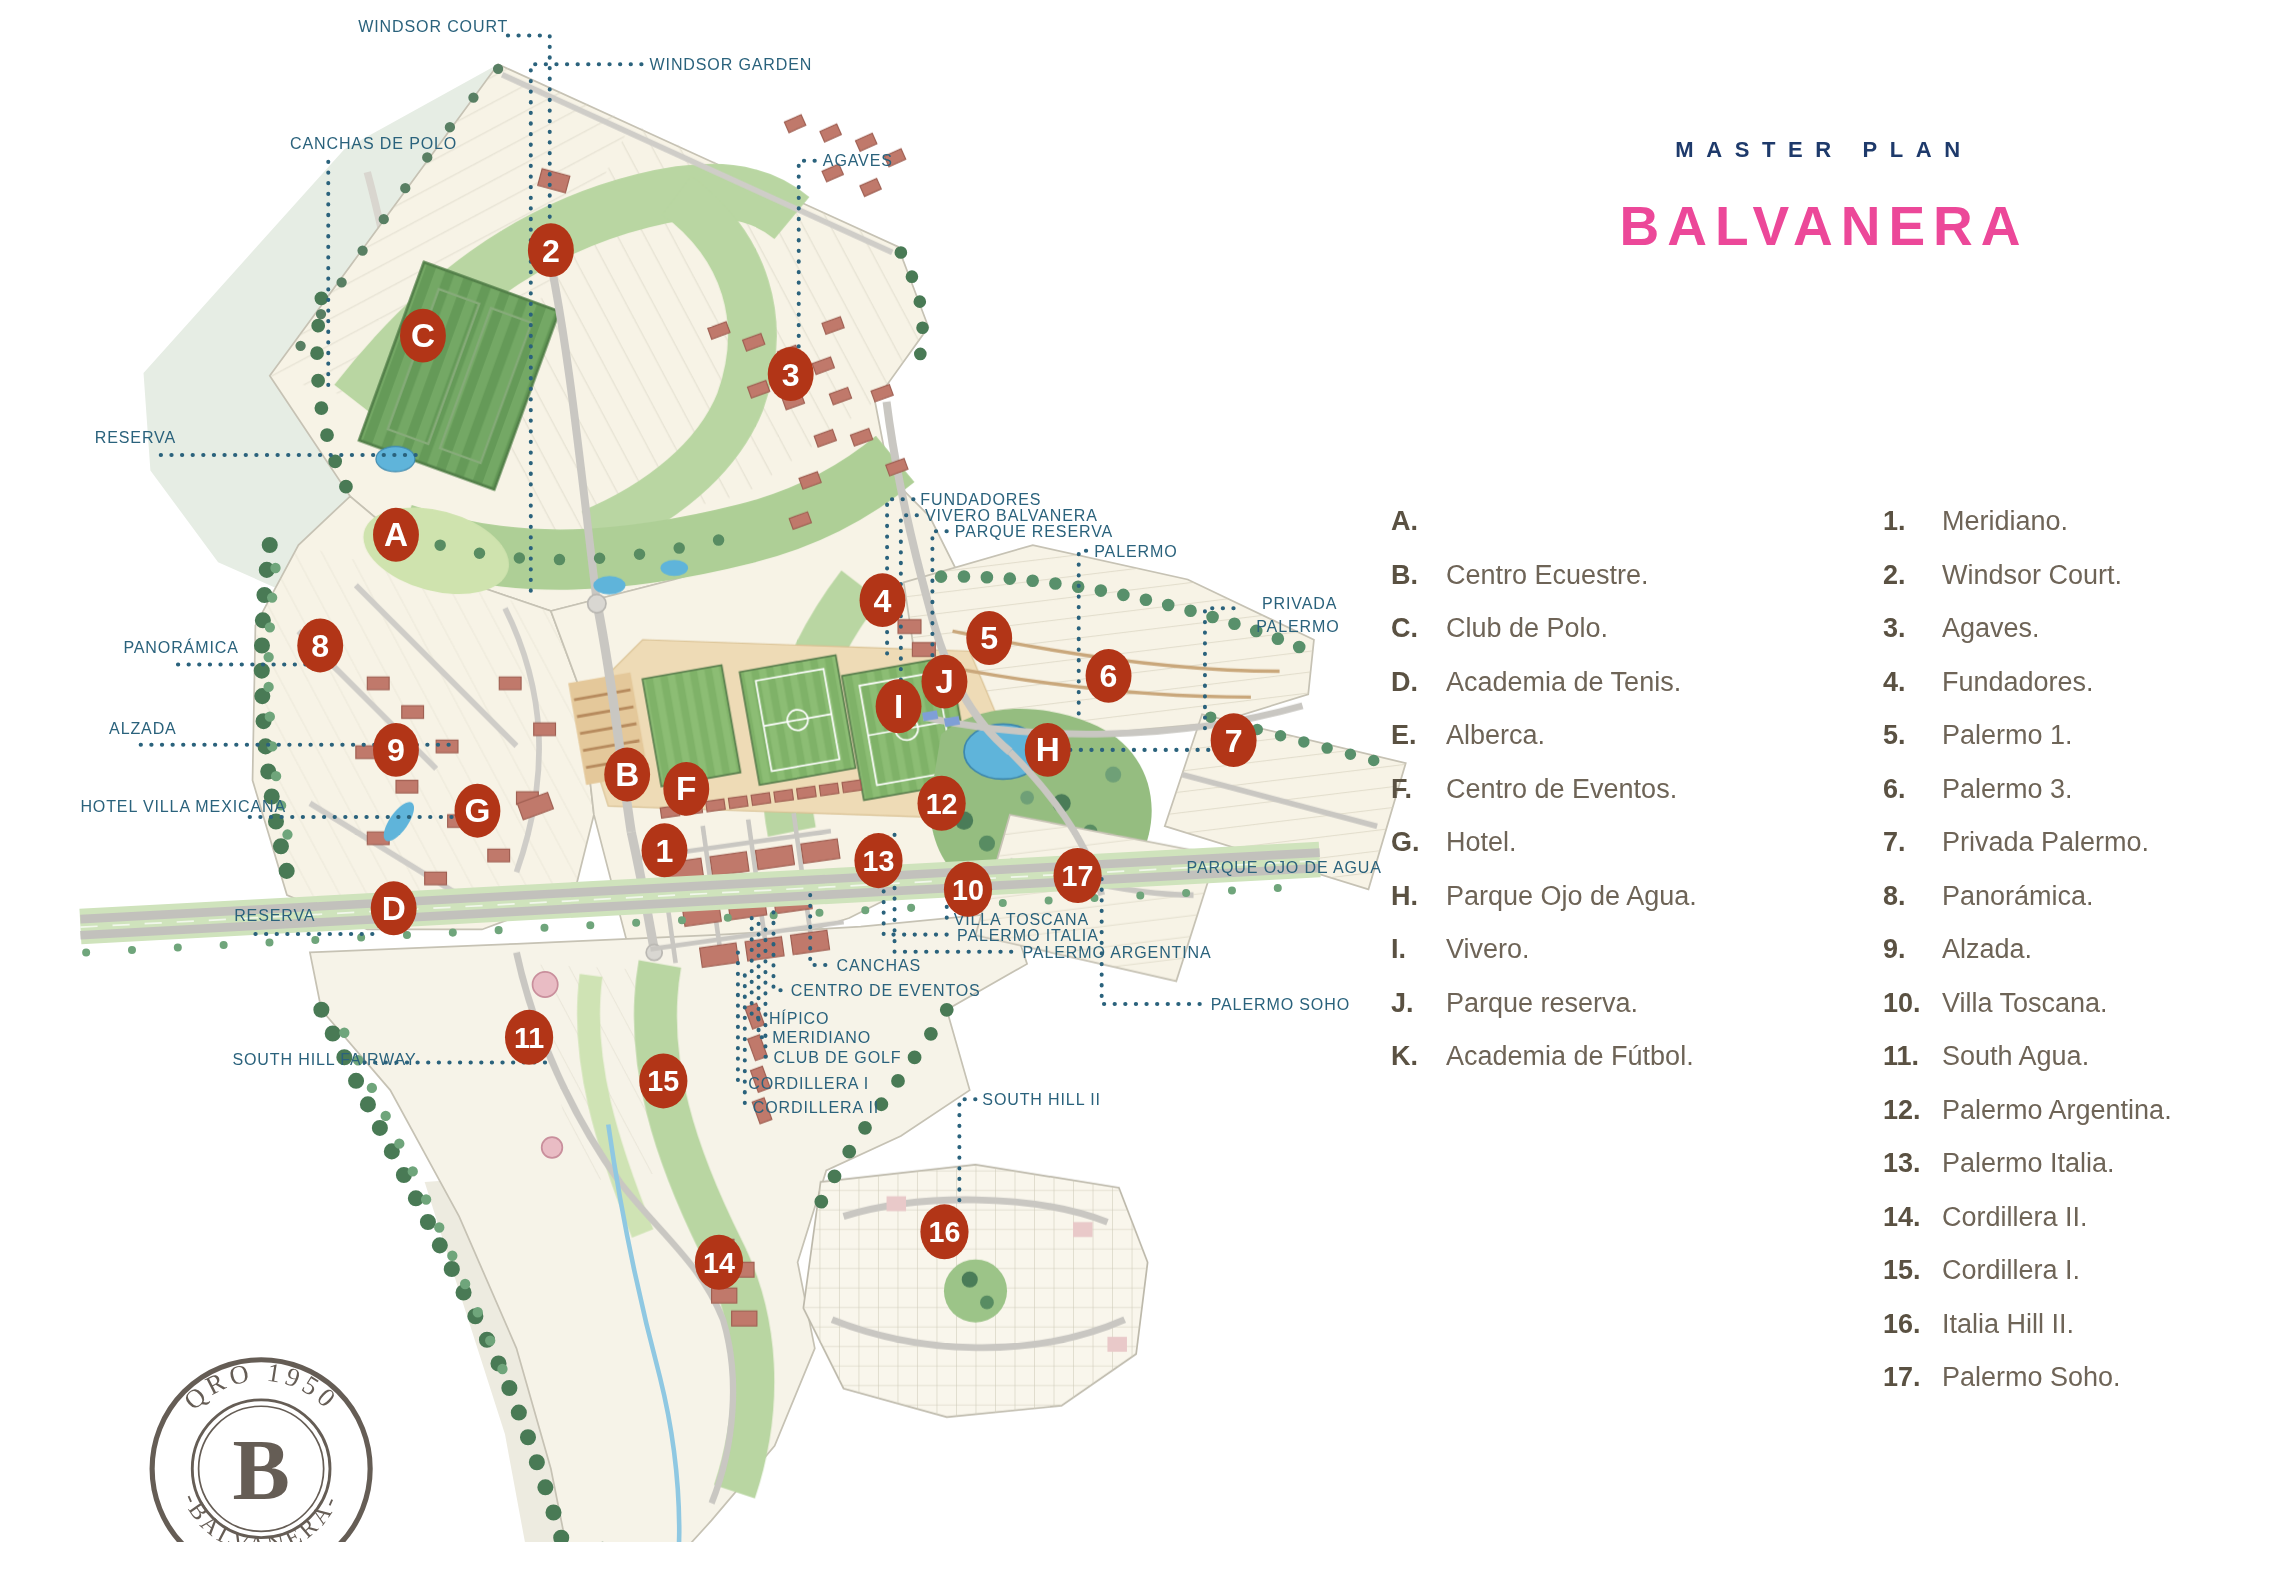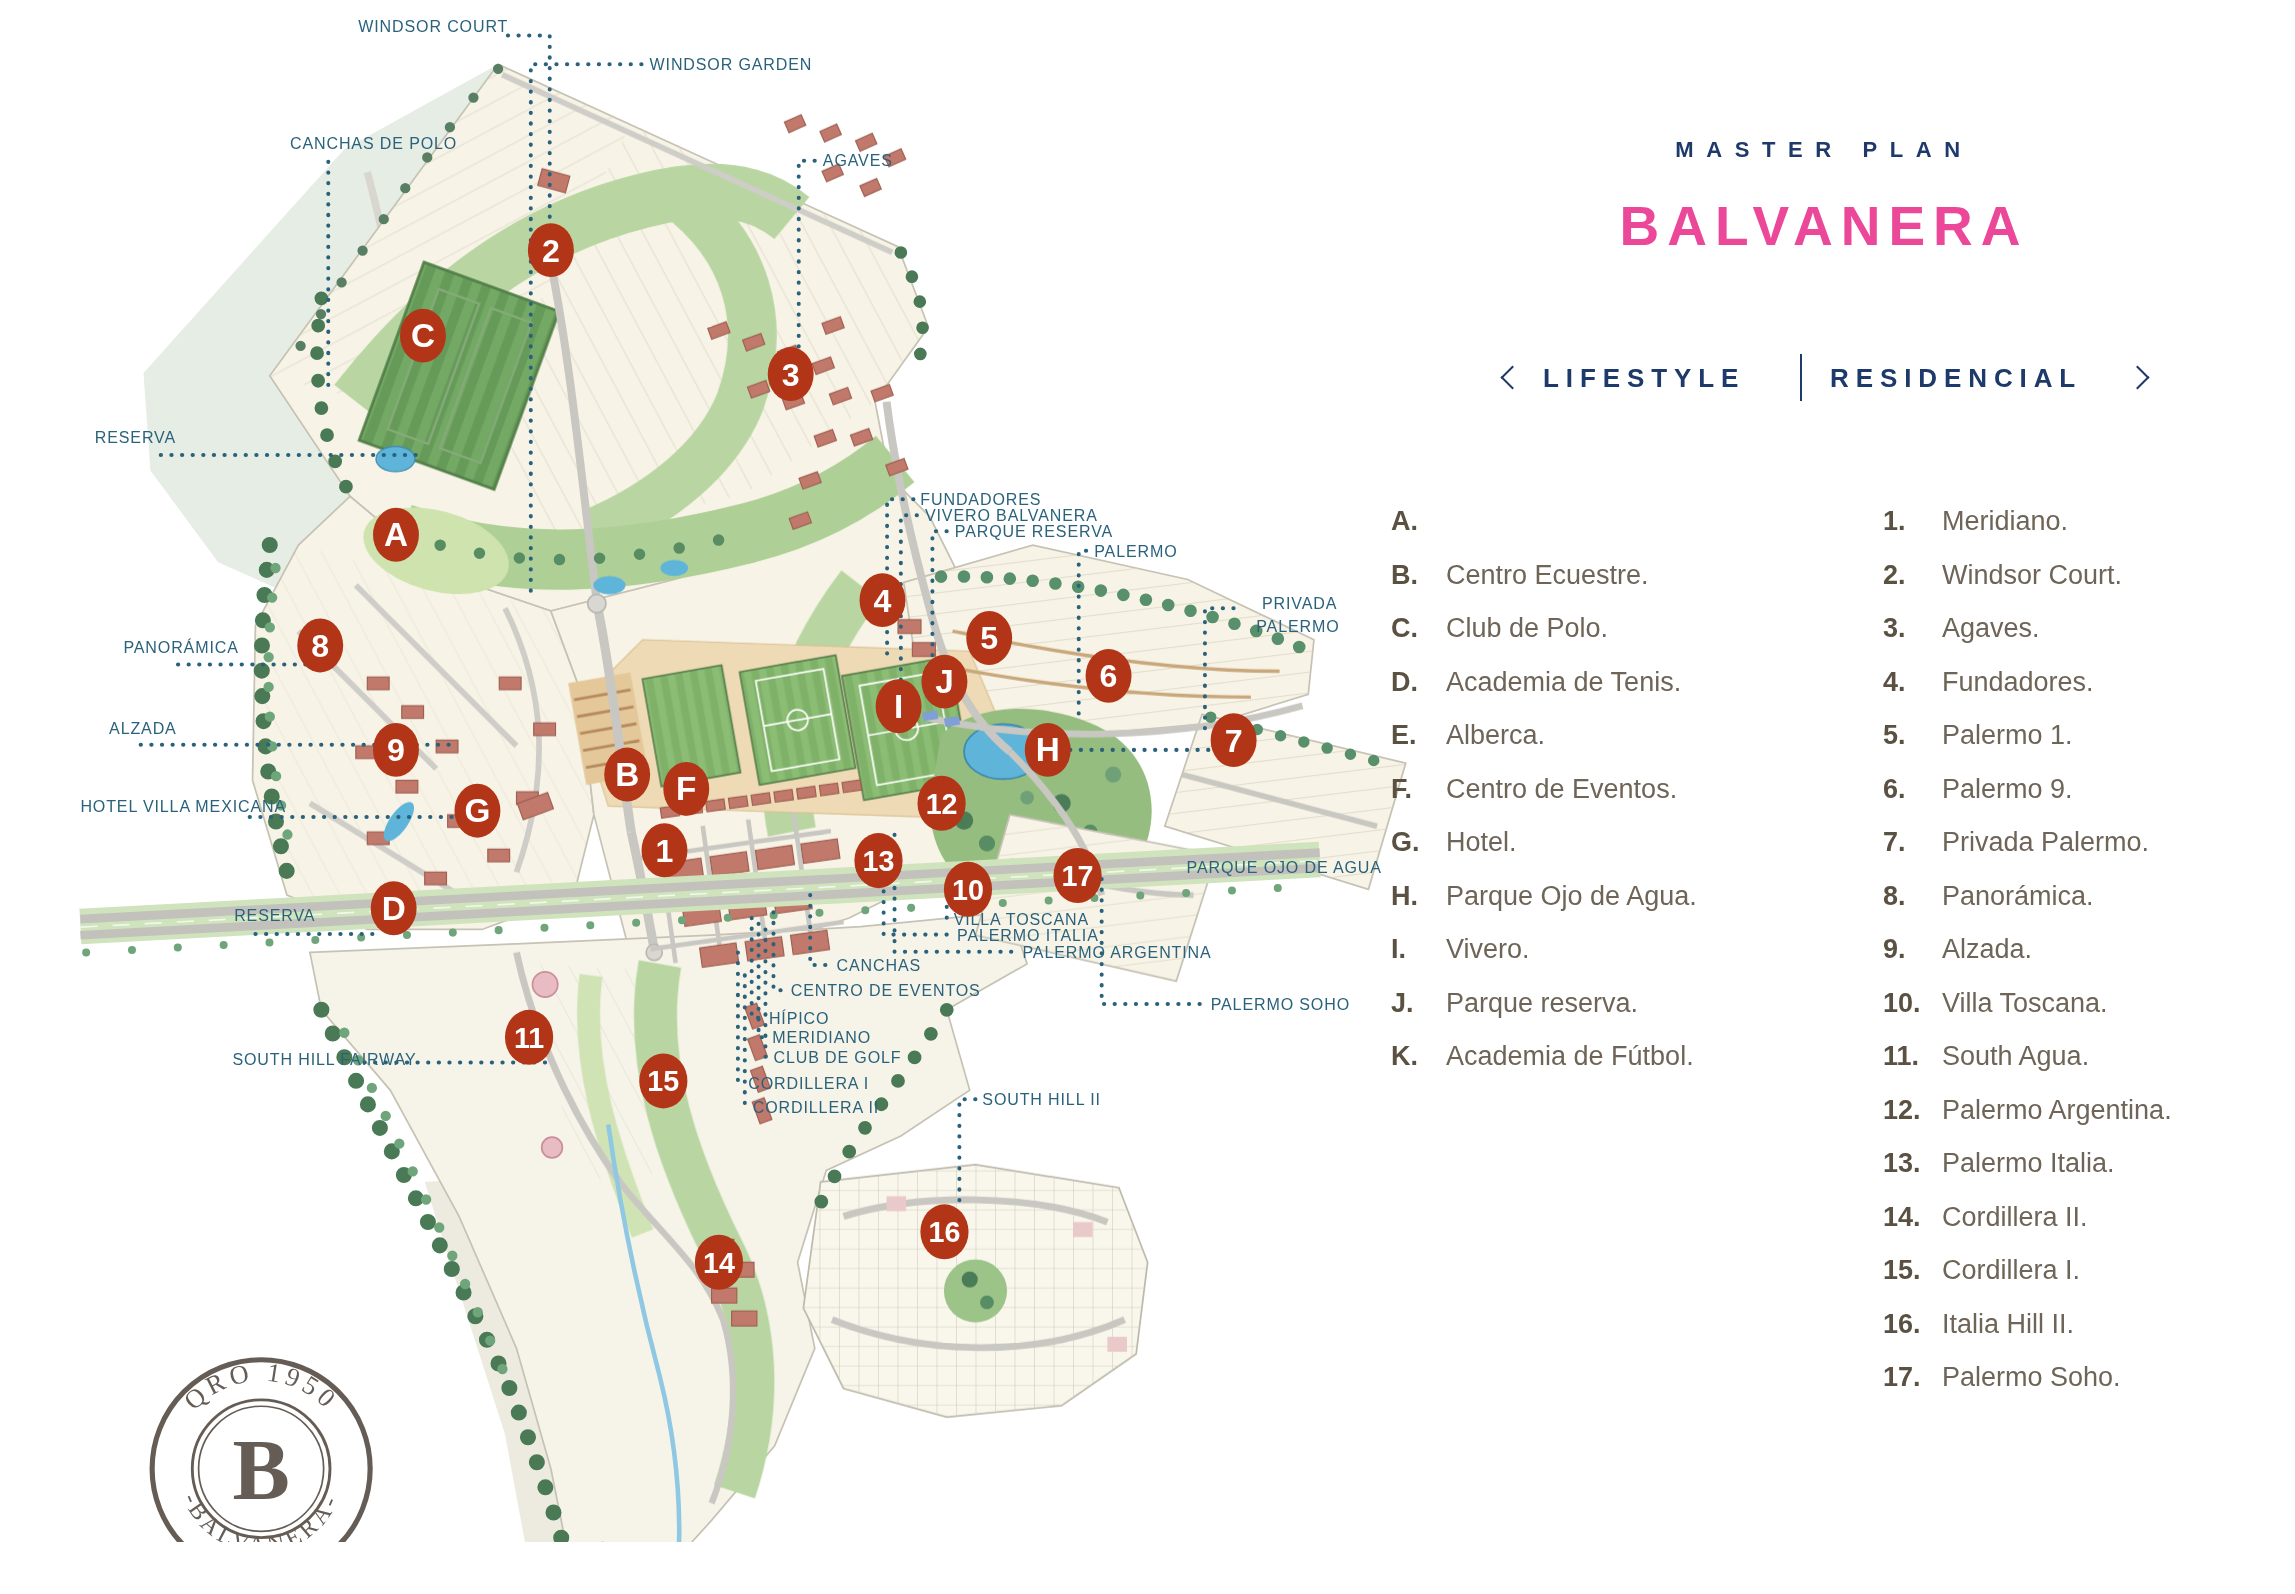--- a/index.html
+++ b/index.html
@@ -487,27 +487,20 @@
       <textPath href="#stampBot" startOffset="50%" text-anchor="middle">-BALVANERA-</textPath>
     </text>
     <text x="0" y="52" text-anchor="middle" font-size="150" font-weight="600" fill="#4b4138" stroke="none">B</text>
   </g>
 </svg>
 
 <div class="panel">
   <div class="kicker">MASTER PLAN</div>
   <div class="brand">BALVANERA</div>
 
-  <div class="nav">
-    <span class="chev chev-left"></span>
-    <span class="tab tab-lifestyle">LIFESTYLE</span>
-    <span class="nav-divider"></span>
-    <span class="tab tab-residencial">RESIDENCIAL</span>
-    <span class="chev chev-right"></span>
-  </div>
 
   <div class="legend">
     <div class="col col-a">
       <div class="li">
             <span class="k">A.</span>
           </div>
       <div class="li">
             <span class="k">B.</span>
             <span class="v">Centro Ecuestre.</span>
           </div>
@@ -564,21 +557,21 @@
       <div class="li">
             <span class="k">4.</span>
             <span class="v">Fundadores.</span>
           </div>
       <div class="li">
             <span class="k">5.</span>
             <span class="v">Palermo 1.</span>
           </div>
       <div class="li">
             <span class="k">6.</span>
-            <span class="v">Palermo 9.</span>
+            <span class="v">Palermo 3.</span>
           </div>
       <div class="li">
             <span class="k">7.</span>
             <span class="v">Privada Palermo.</span>
           </div>
       <div class="li">
             <span class="k">8.</span>
             <span class="v">Panorámica.</span>
           </div>
       <div class="li">

